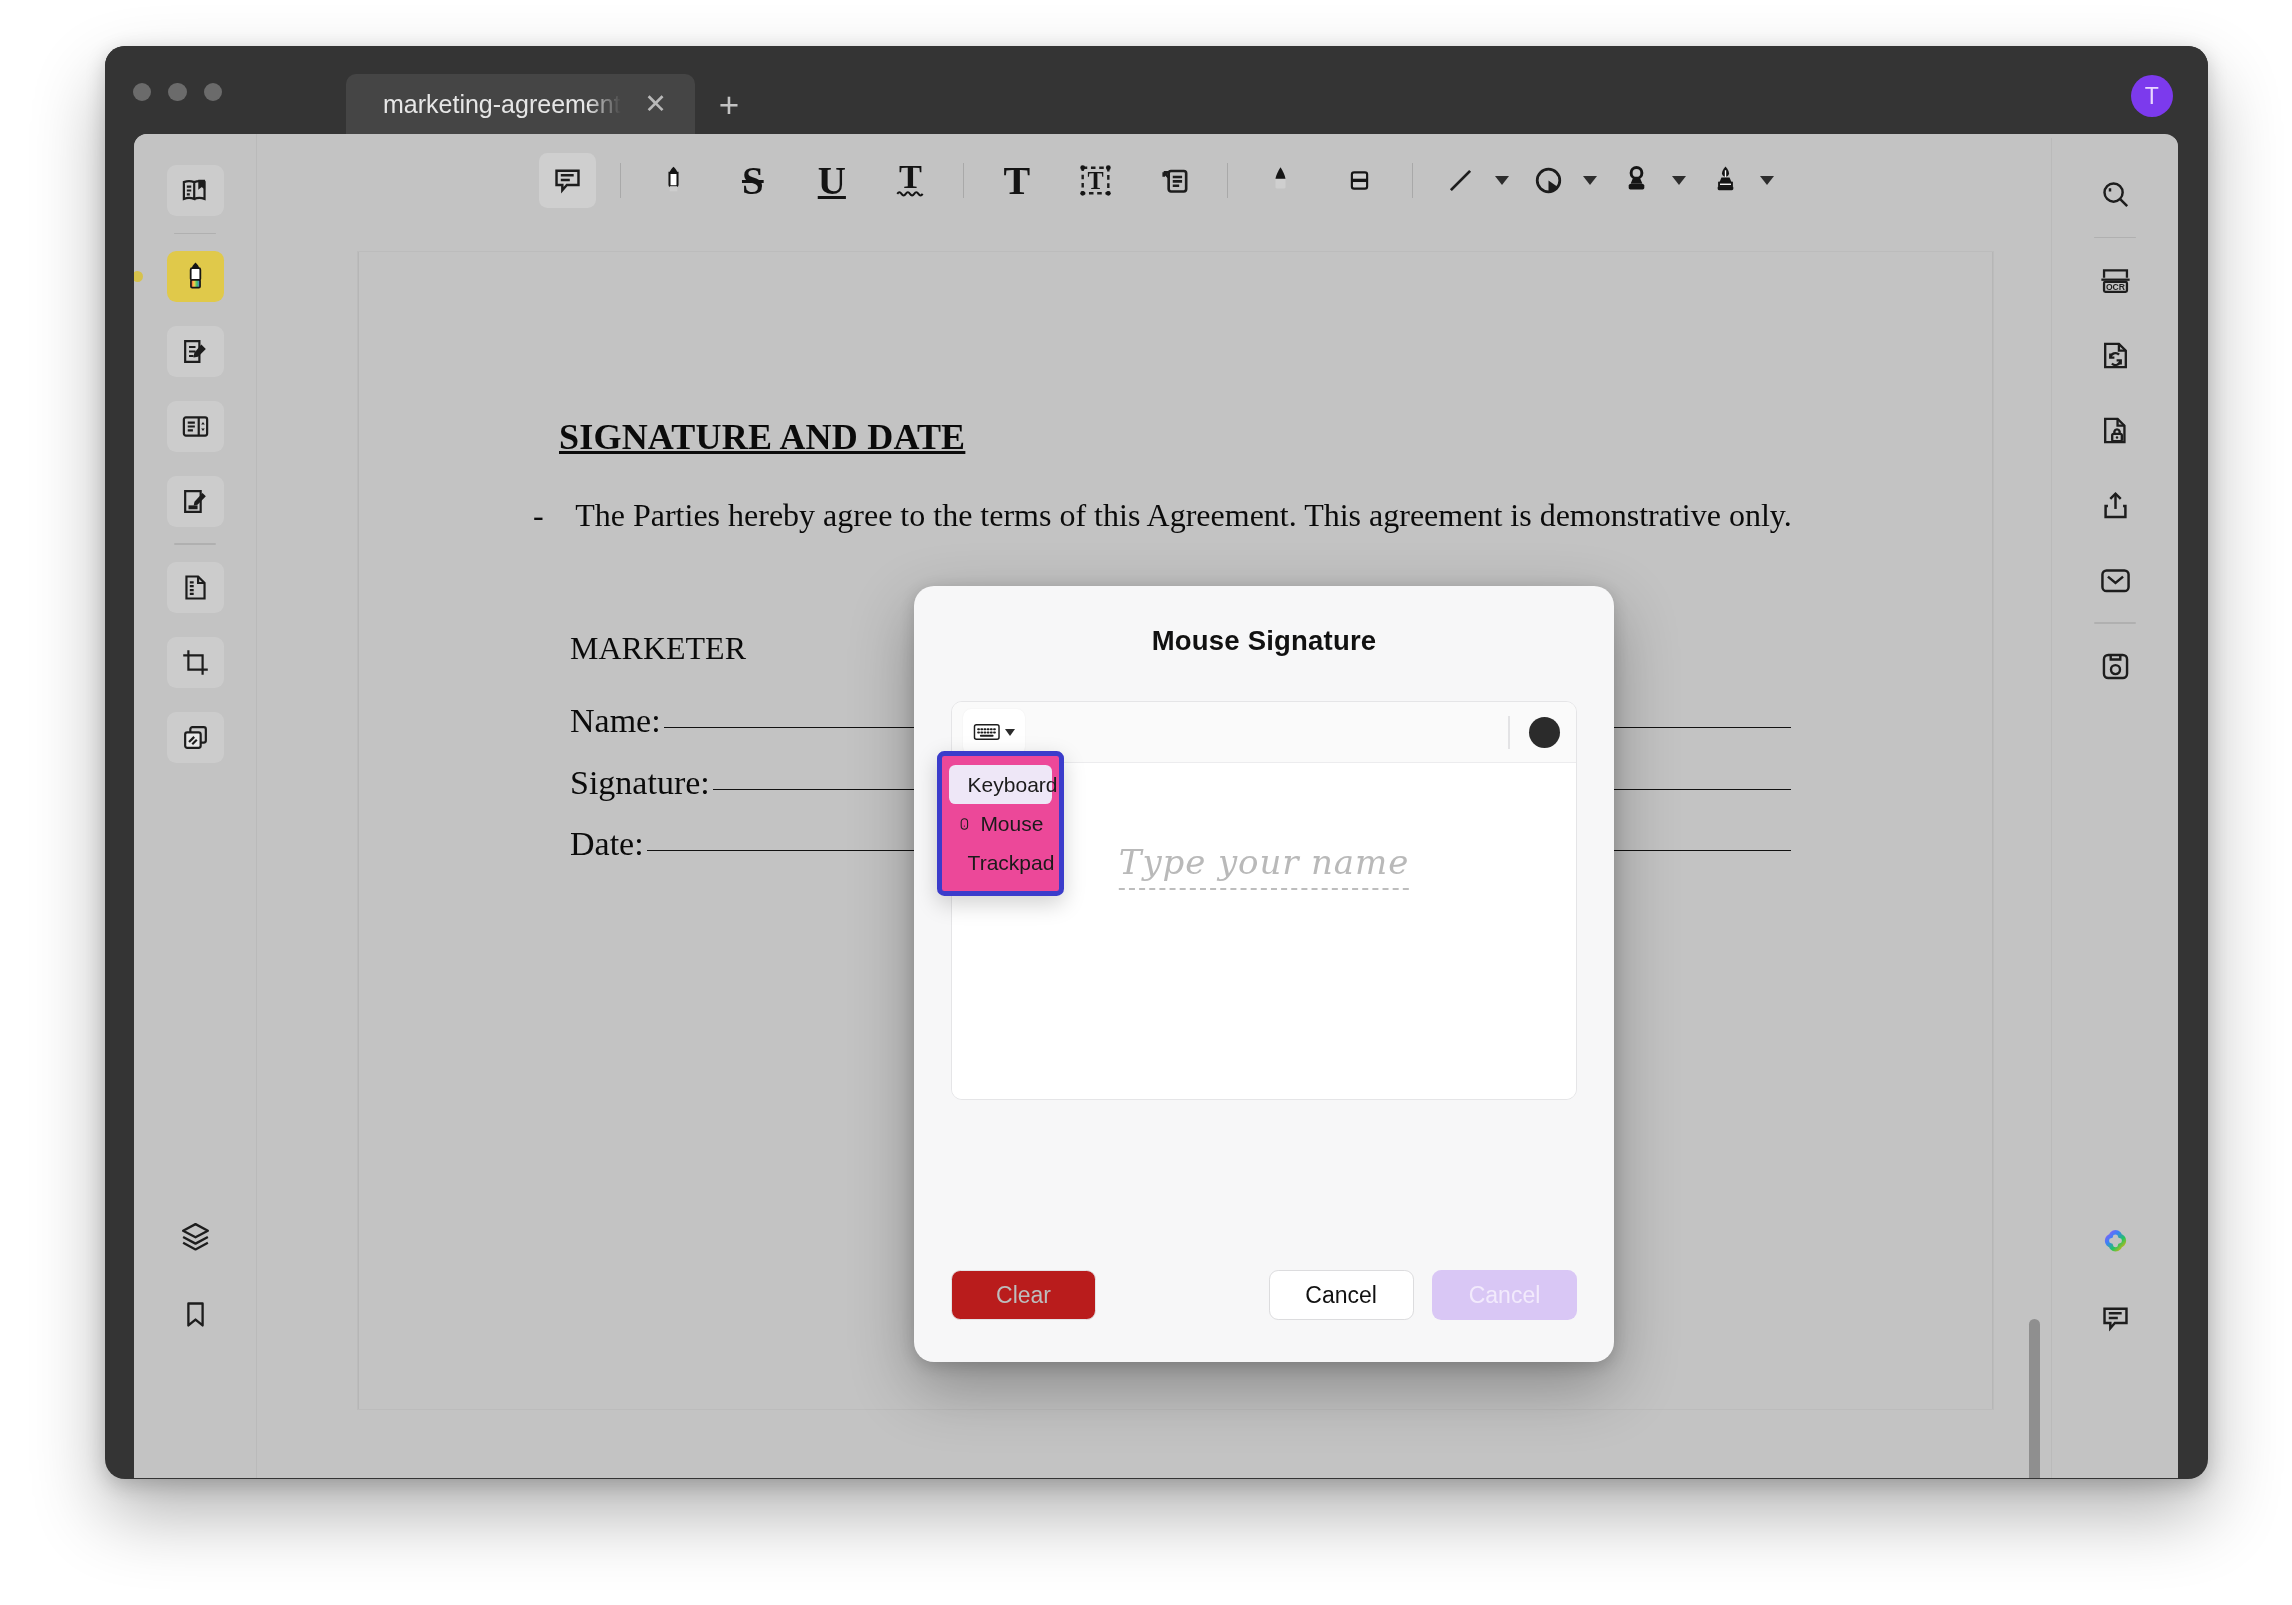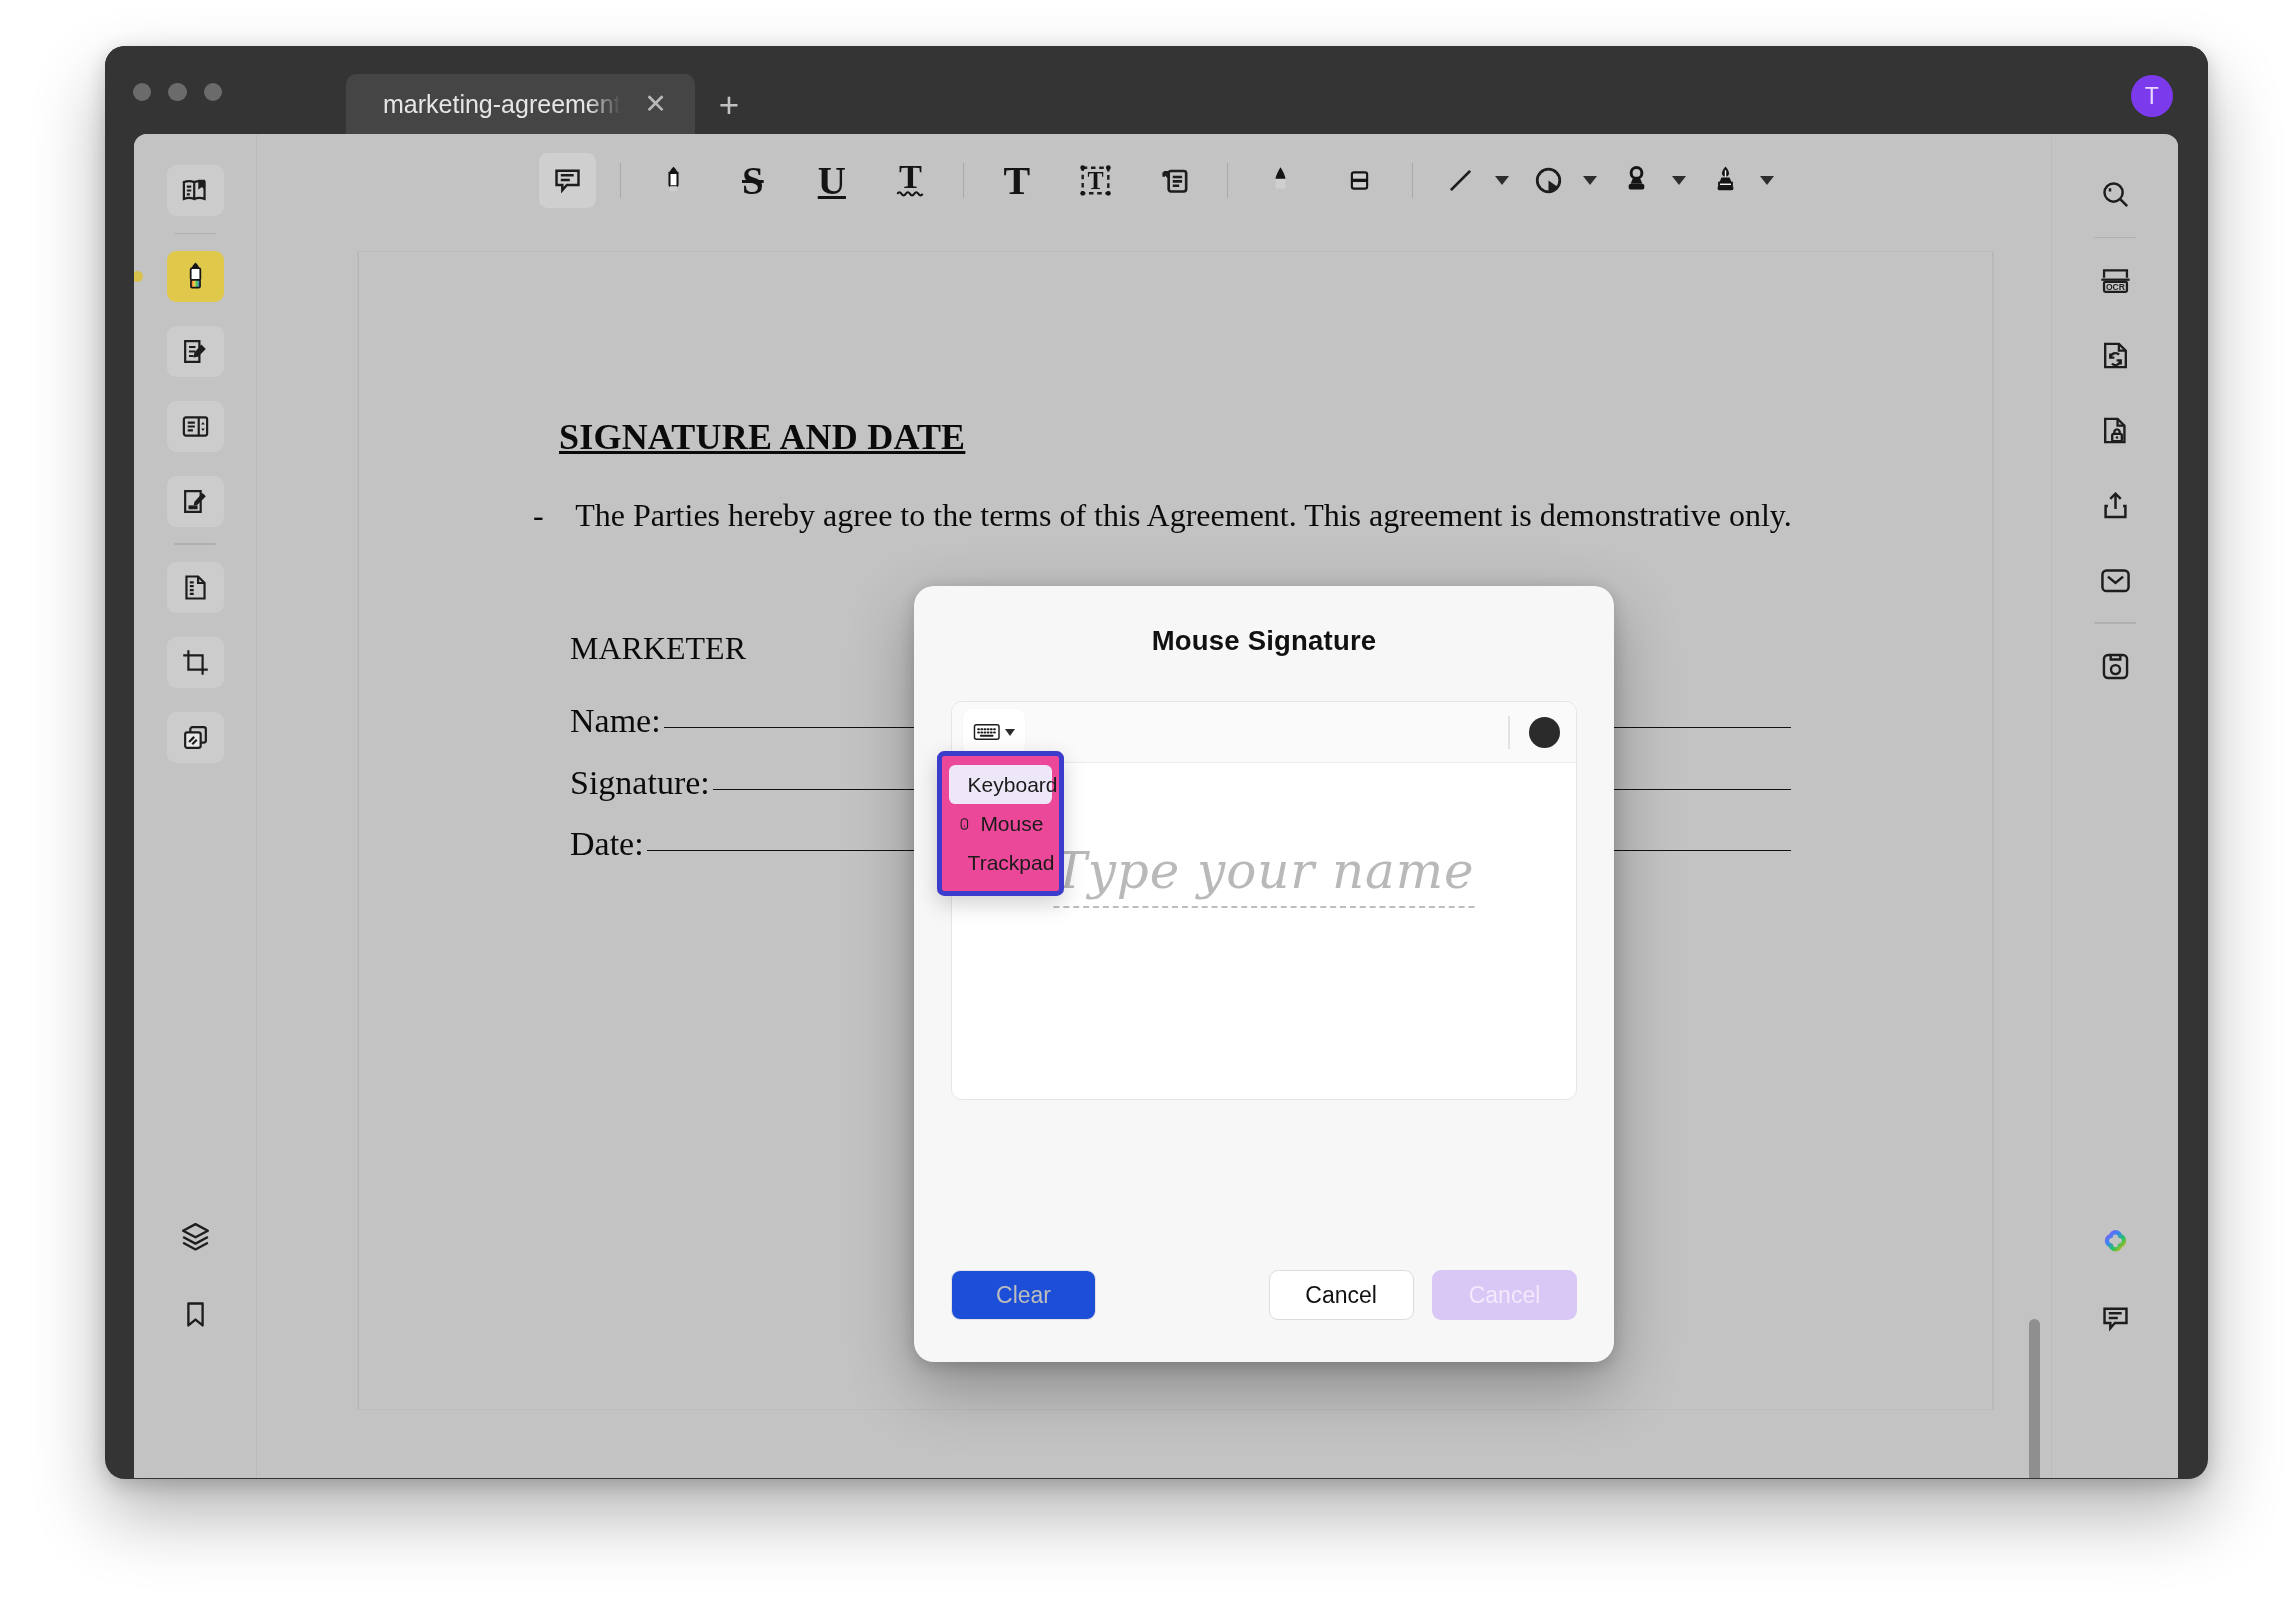--- a/index.html
+++ b/index.html
@@ -195,21 +195,21 @@
     border-top: 7.3px solid #2b2b2b;
   }
   #toolbar-right { position: absolute; right: 16.5px; display: flex; align-items: center; gap: 18.4px; }
   .tb-divider-v { width: 1.8px; height: 33px; background: #e3e3e5; }
   #color-swatch { width: 31px; height: 31px; border-radius: 50%; background: #2b2b2b; cursor: pointer; }
 
   #sig-canvas { position: relative; height: 338px; background: #fff; cursor: crosshair; }
   #sig-placeholder {
     position: absolute; left: 50%; top: 79px; transform: translateX(-50%);
     font-family: "DejaVu Serif", serif;
-    font-style: italic; font-size: 50px; color: #b9b9b9;
+    font-style: italic; font-size: 34px; color: #b9b9b9;
     white-space: nowrap; letter-spacing: 0.9px;
     border-bottom: 2.8px dashed #bdbdbd;
     padding-bottom: 5.5px;
   }
 
   
   #mode-menu {
     position: absolute; left: 23px; top: 165px;
     width: 127px;
     background: #ec4899;
@@ -231,21 +231,21 @@
     position: absolute; left: 0; right: 0; bottom: 42px;
     padding: 0 37px;
     display: flex; align-items: center;
   }
   .dlg-btn {
     height: 50px; min-width: 145px;
     border-radius: 9.2px; font-size: 23px;
     display: flex; align-items: center; justify-content: center;
     cursor: pointer; border: 0.9px solid transparent;
   }
-  #clear-button { background: #1d4ed8; border-color: #e4e4e6; color: #bdbdbd; }
+  #clear-button { background: #b91c1c; border-color: #e4e4e6; color: #bdbdbd; }
   #cancel-button { background: #fff; border-color: #dcdcde; color: #111; margin-left: auto; margin-right: 18.4px; }
   #create-button { background: #d9c7f5; color: #f2eafc; }
 </style>
 </head>
 <body>
 
 <div id="app-window">
 
   <div id="titlebar">
     <div class="traffic-lights">

